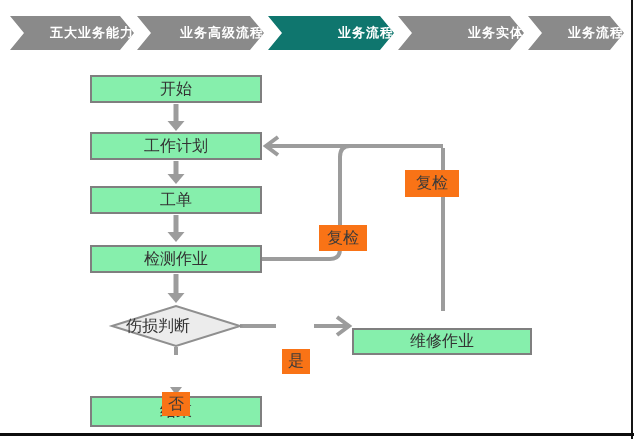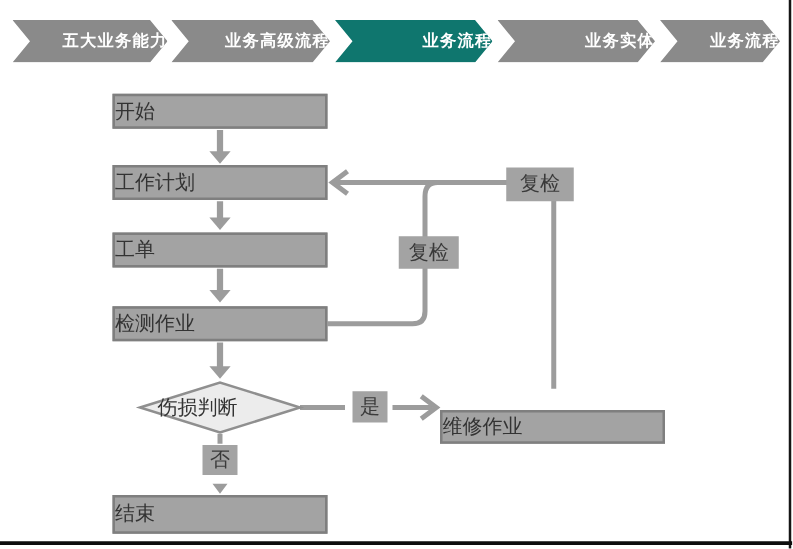--- a/index.html
+++ b/index.html
@@ -15,36 +15,36 @@
     color:#ffffff;font-weight:bold;font-size:13px;letter-spacing:1px;
   }
   .chev.active{background:#0f766e;}
   .c1{left:10px;width:124px;}
   .c2{left:137px;width:127px;}
   .c3{left:268px;width:126px;}
   .c4{left:398px;width:126px;}
   .c5{left:528px;width:96px;}
   
   .node{
-    position:absolute;background:#a3a3a3;border:2px solid #7f7f7f;
-    display:flex;align-items:center;
+    position:absolute;background:#86efac;border:2px solid #7f7f7f;
+    display:flex;align-items:center;justify-content:center;
     font-size:16px;color:#333333;z-index:2;
   }
   .n-start{left:90px;top:75px;width:168px;height:24px;}
   .n-plan{left:90px;top:132px;width:168px;height:24px;}
   .n-order{left:90px;top:186px;width:168px;height:24px;}
   .n-inspect{left:90px;top:245px;width:168px;height:24px;}
   .n-end{left:90px;top:396px;width:168px;height:27px;}
   .n-repair{left:352px;top:328px;width:176px;height:23px;}
   
   .connectors{position:absolute;left:0;top:0;z-index:1;}
   
   .elabel{
-    position:absolute;z-index:3;background:#a3a3a3;color:#3a3a3a;
-    font-size:16px;display:flex;align-items:center;justify-content:center;
+    position:absolute;z-index:3;background:#f97316;color:#3a3a3a;
+    font-size:16px;display:flex;align-items:center;justify-content:center;margin-top:36px;
   }
   .l-recheck1{left:319px;top:189px;width:48px;height:26px;}
   .l-recheck2{left:405px;top:134px;width:54px;height:27px;}
   .l-yes{left:282px;top:313px;width:28px;height:25px;}
   .l-no{left:162px;top:356px;width:28px;height:24px;}
   .l-decision{
     position:absolute;left:126px;top:314px;width:100px;height:24px;z-index:3;
     background:transparent;display:flex;align-items:center;
     font-size:16px;color:#333333;
   }

